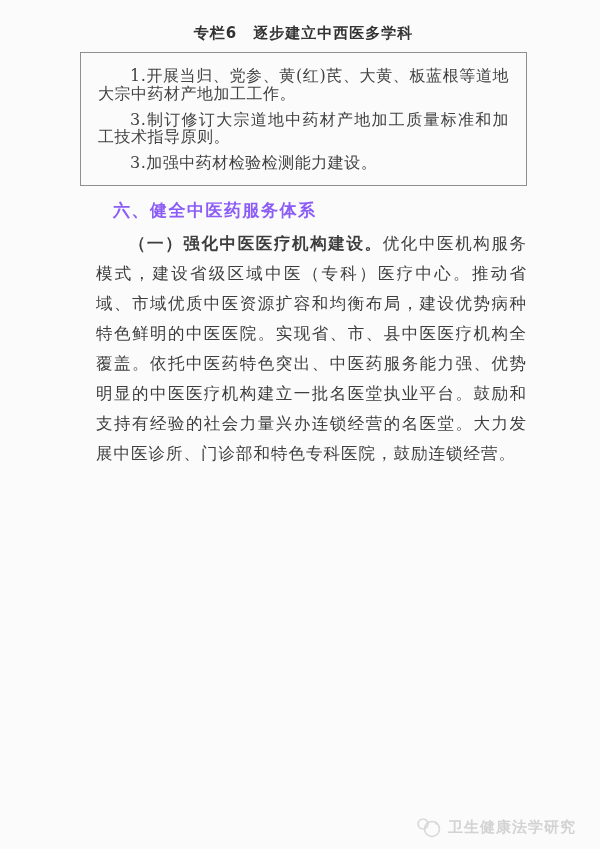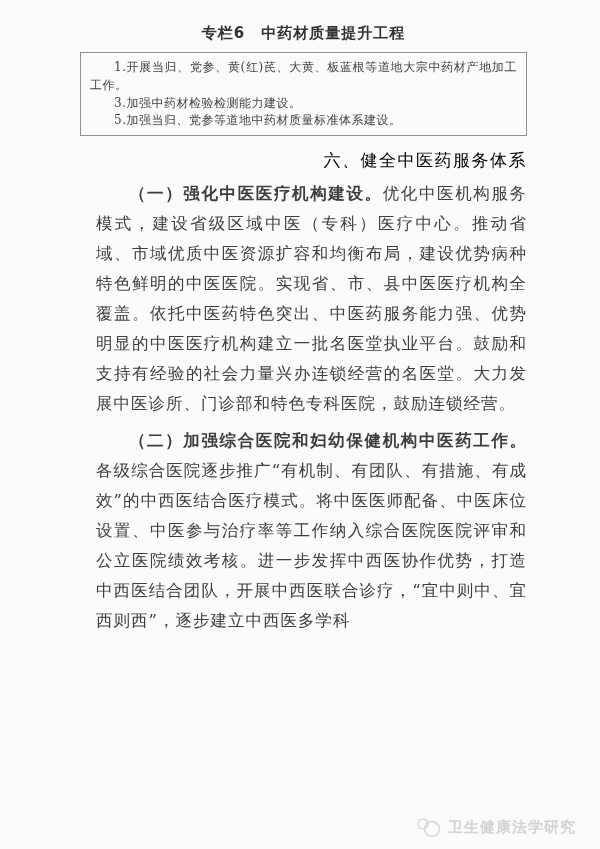--- a/index.html
+++ b/index.html
@@ -30,38 +30,37 @@
     letter-spacing: 1px;
   }
 
   .column-box {
     margin-top: 9px;
     border: 1px solid #8f8f8f;
     padding: 6px 9px 5px 9px;
     background: #fbfbfb;
   }
   .box-item {
-    margin: 0;
-    font-size: 12px;
+    margin: 8px;
+    font-size: 16px;
     line-height: 17.8px;
     text-align: justify;
     text-indent: 2em;
     letter-spacing: 0.5px;
     color: #424242;
   }
 
   .section-heading {
     margin: 13px 0 0 0;
     padding-left: 33px;
     font-family: "DejaVu Sans", "Liberation Sans", sans-serif;
     font-size: 17px;
-    font-weight: normal;
-    color: #000000;
+    font-weight: bold;
+    color: #8b5cf6;
     letter-spacing: 1.5px;
-    text-align: right;
   }
 
   .para {
     margin: 7px 0 0 16px;
     font-size: 16.5px;
     line-height: 30px;
     text-align: justify;
     text-indent: 2em;
     letter-spacing: 1px;
   }
@@ -84,33 +83,32 @@
   }
   .wm-logo { display: inline-flex; align-items: center; }
 </style>
 </head>
 <body>
 
 <div class="page">
   <div class="content">
 
 
-    <h3 class="box-title">专栏6　中药材质量提升工程</h3>
+    <h3 class="box-title">专栏6　逐步建立中西医多学科</h3>
 
     <div class="column-box">
       <p class="box-item">1.开展当归、党参、黄(红)芪、大黄、板蓝根等道地大宗中药材产地加工工作。</p>
+      <p class="box-item">3.制订修订大宗道地中药材产地加工质量标准和加工技术指导原则。</p>
       <p class="box-item">3.加强中药材检验检测能力建设。</p>
-      <p class="box-item">5.加强当归、党参等道地中药材质量标准体系建设。</p>
     </div>
 
     <h2 class="section-heading">六、健全中医药服务体系</h2>
 
     <p class="para"><span class="lead">（一）强化中医医疗机构建设。</span><span>优化中医机构服务模式，建设省级区域中医（专科）医疗中心。推动省域、市域优质中医资源扩容和均衡布局，建设优势病种特色鲜明的中医医院。实现省、市、县中医医疗机构全覆盖。依托中医药特色突出、中医药服务能力强、优势明显的中医医疗机构建立一批名医堂执业平台。鼓励和支持有经验的社会力量兴办连锁经营的名医堂。大力发展中医诊所、门诊部和特色专科医院，鼓励连锁经营。</span></p>
 
-    <p class="para"><span class="lead">（二）加强综合医院和妇幼保健机构中医药工作。</span><span>各级综合医院逐步推广“有机制、有团队、有措施、有成效”的中西医结合医疗模式。将中医医师配备、中医床位设置、中医参与治疗率等工作纳入综合医院医院评审和公立医院绩效考核。进一步发挥中西医协作优势，打造中西医结合团队，开展中西医联合诊疗，“宜中则中、宜西则西”，逐步建立中西医多学科</span></p>
 
   </div>
 
   <div class="watermark">
     <span class="wm-logo">
       <svg width="27" height="22" viewBox="0 0 27 22" fill="none" xmlns="http://www.w3.org/2000/svg">
         <circle cx="8" cy="8" r="5" stroke="#d8d8d8" stroke-width="1.6"></circle>
         <circle cx="17" cy="13" r="7.5" stroke="#d8d8d8" stroke-width="1.6"></circle>
         <circle cx="12.5" cy="7.5" r="1.3" fill="#d8d8d8"></circle>
         <circle cx="21.5" cy="7.5" r="1.3" fill="#d8d8d8"></circle>

